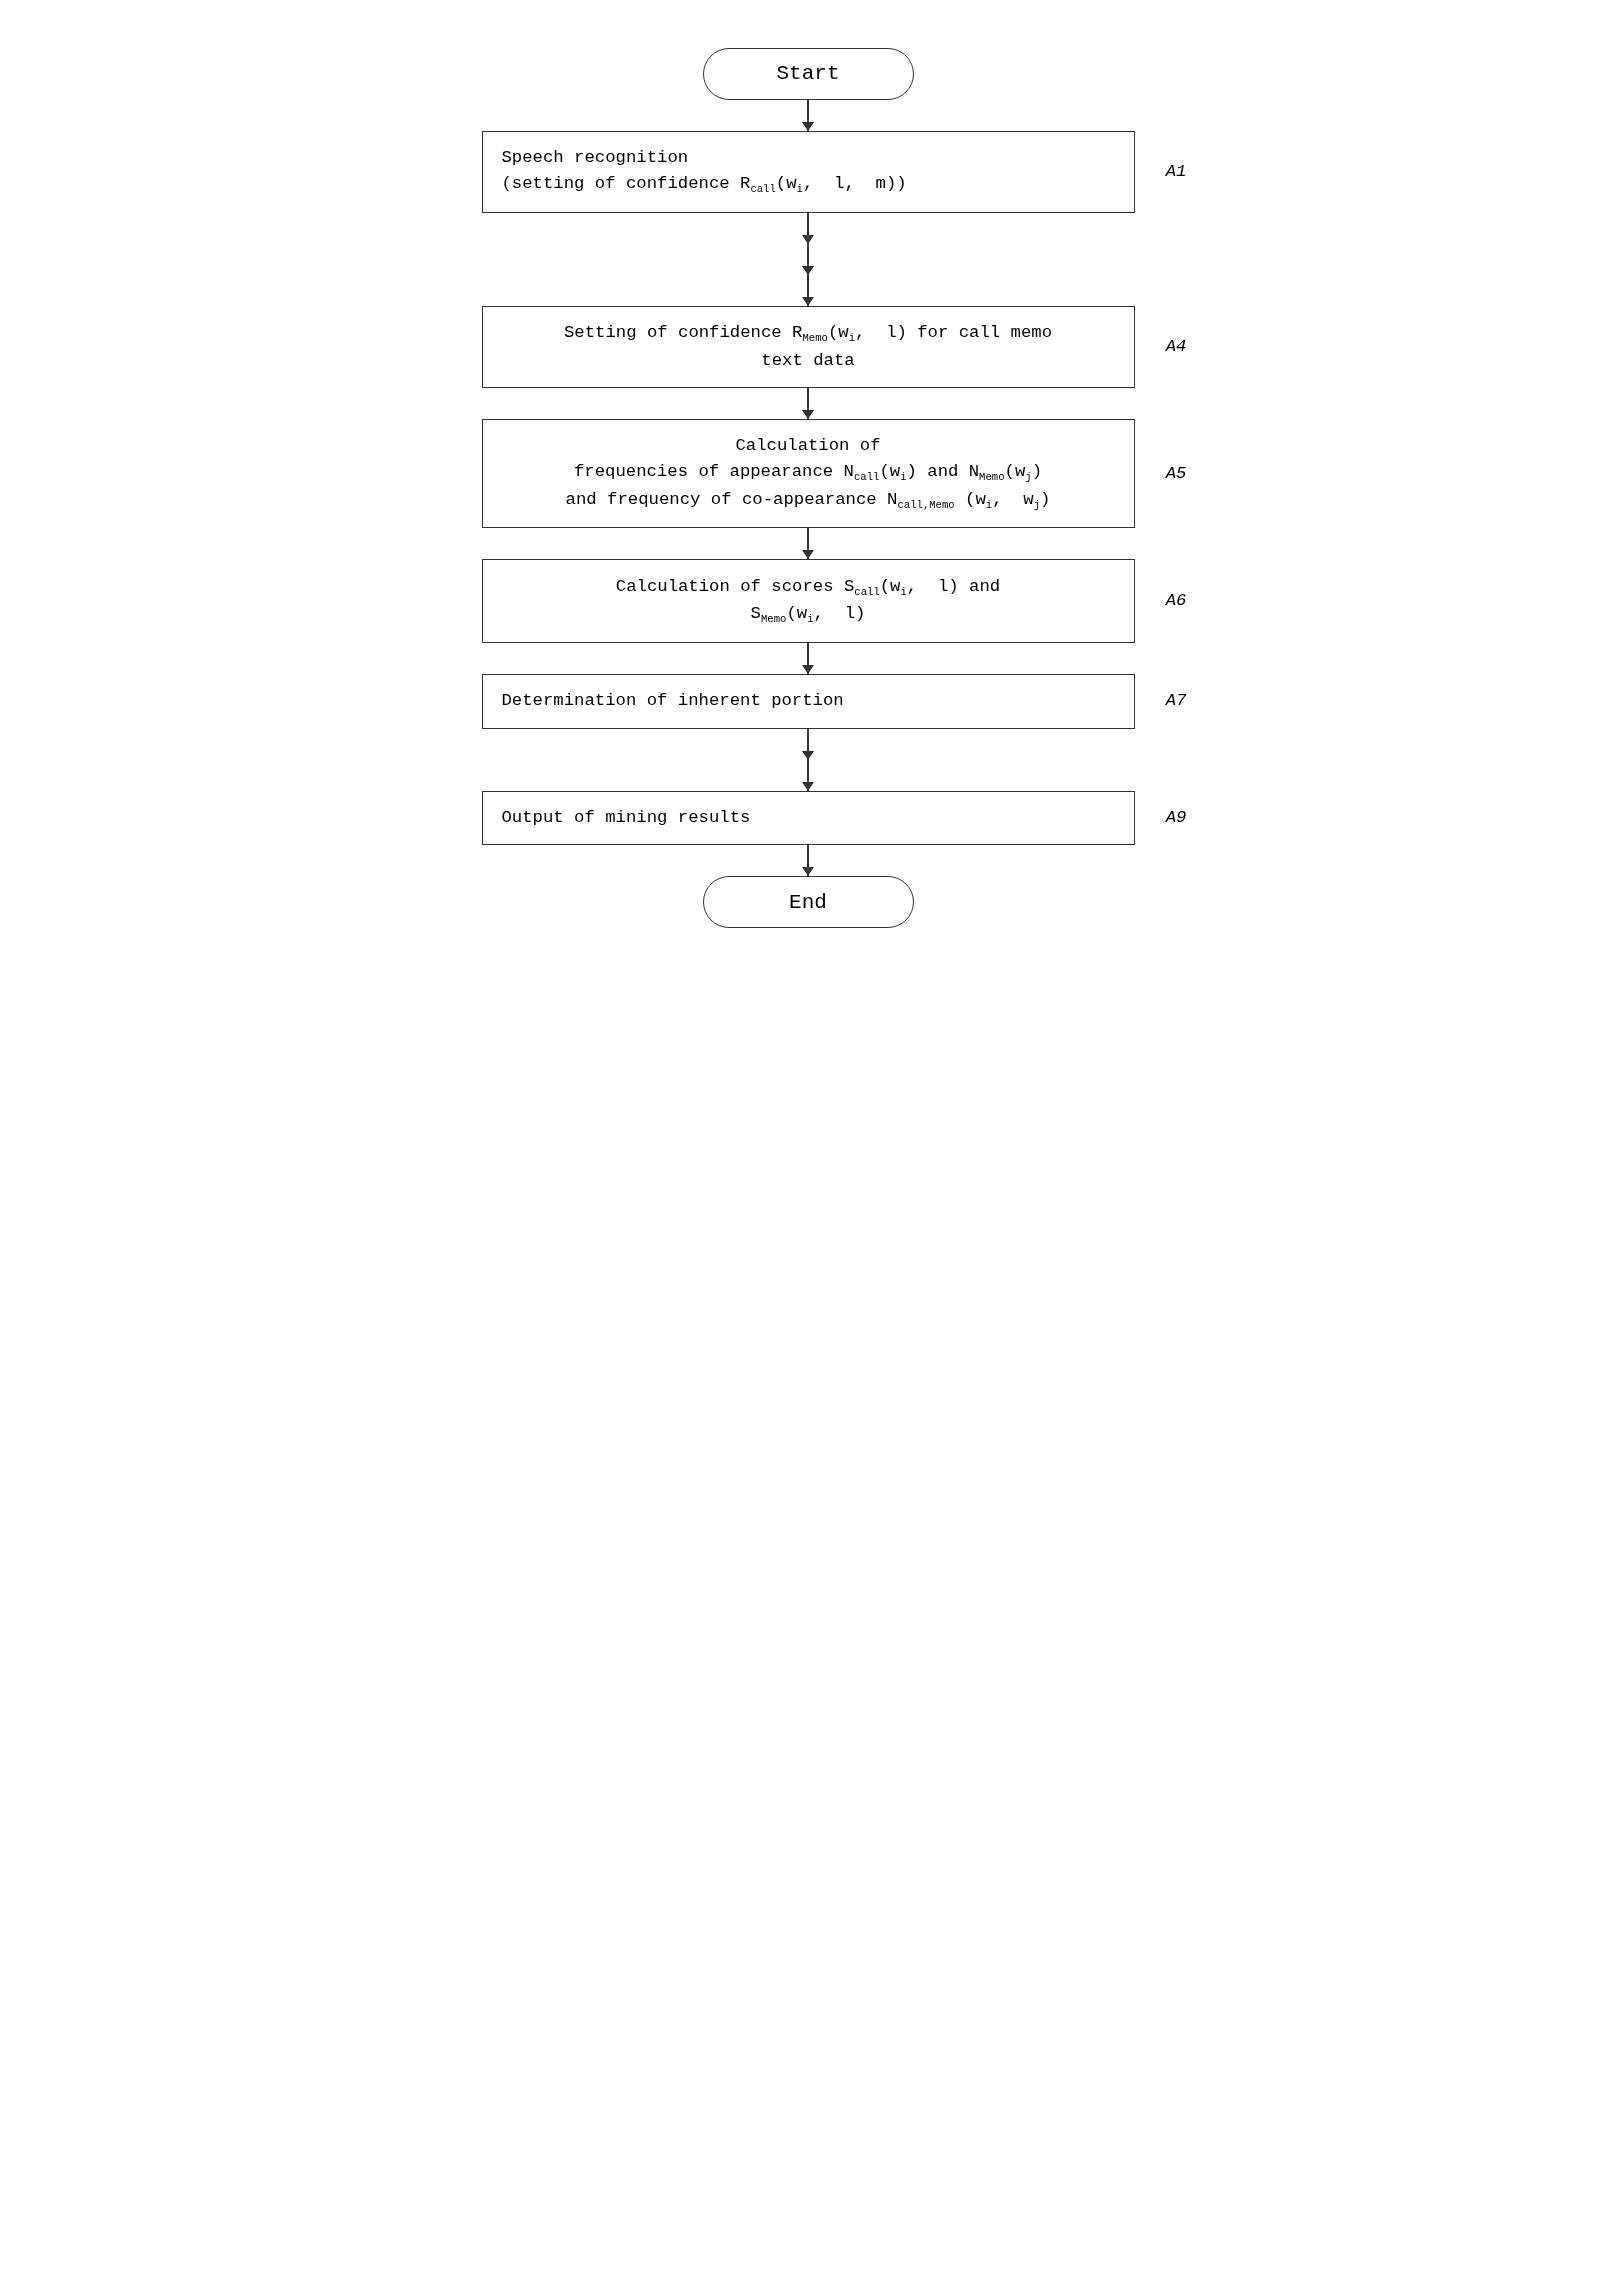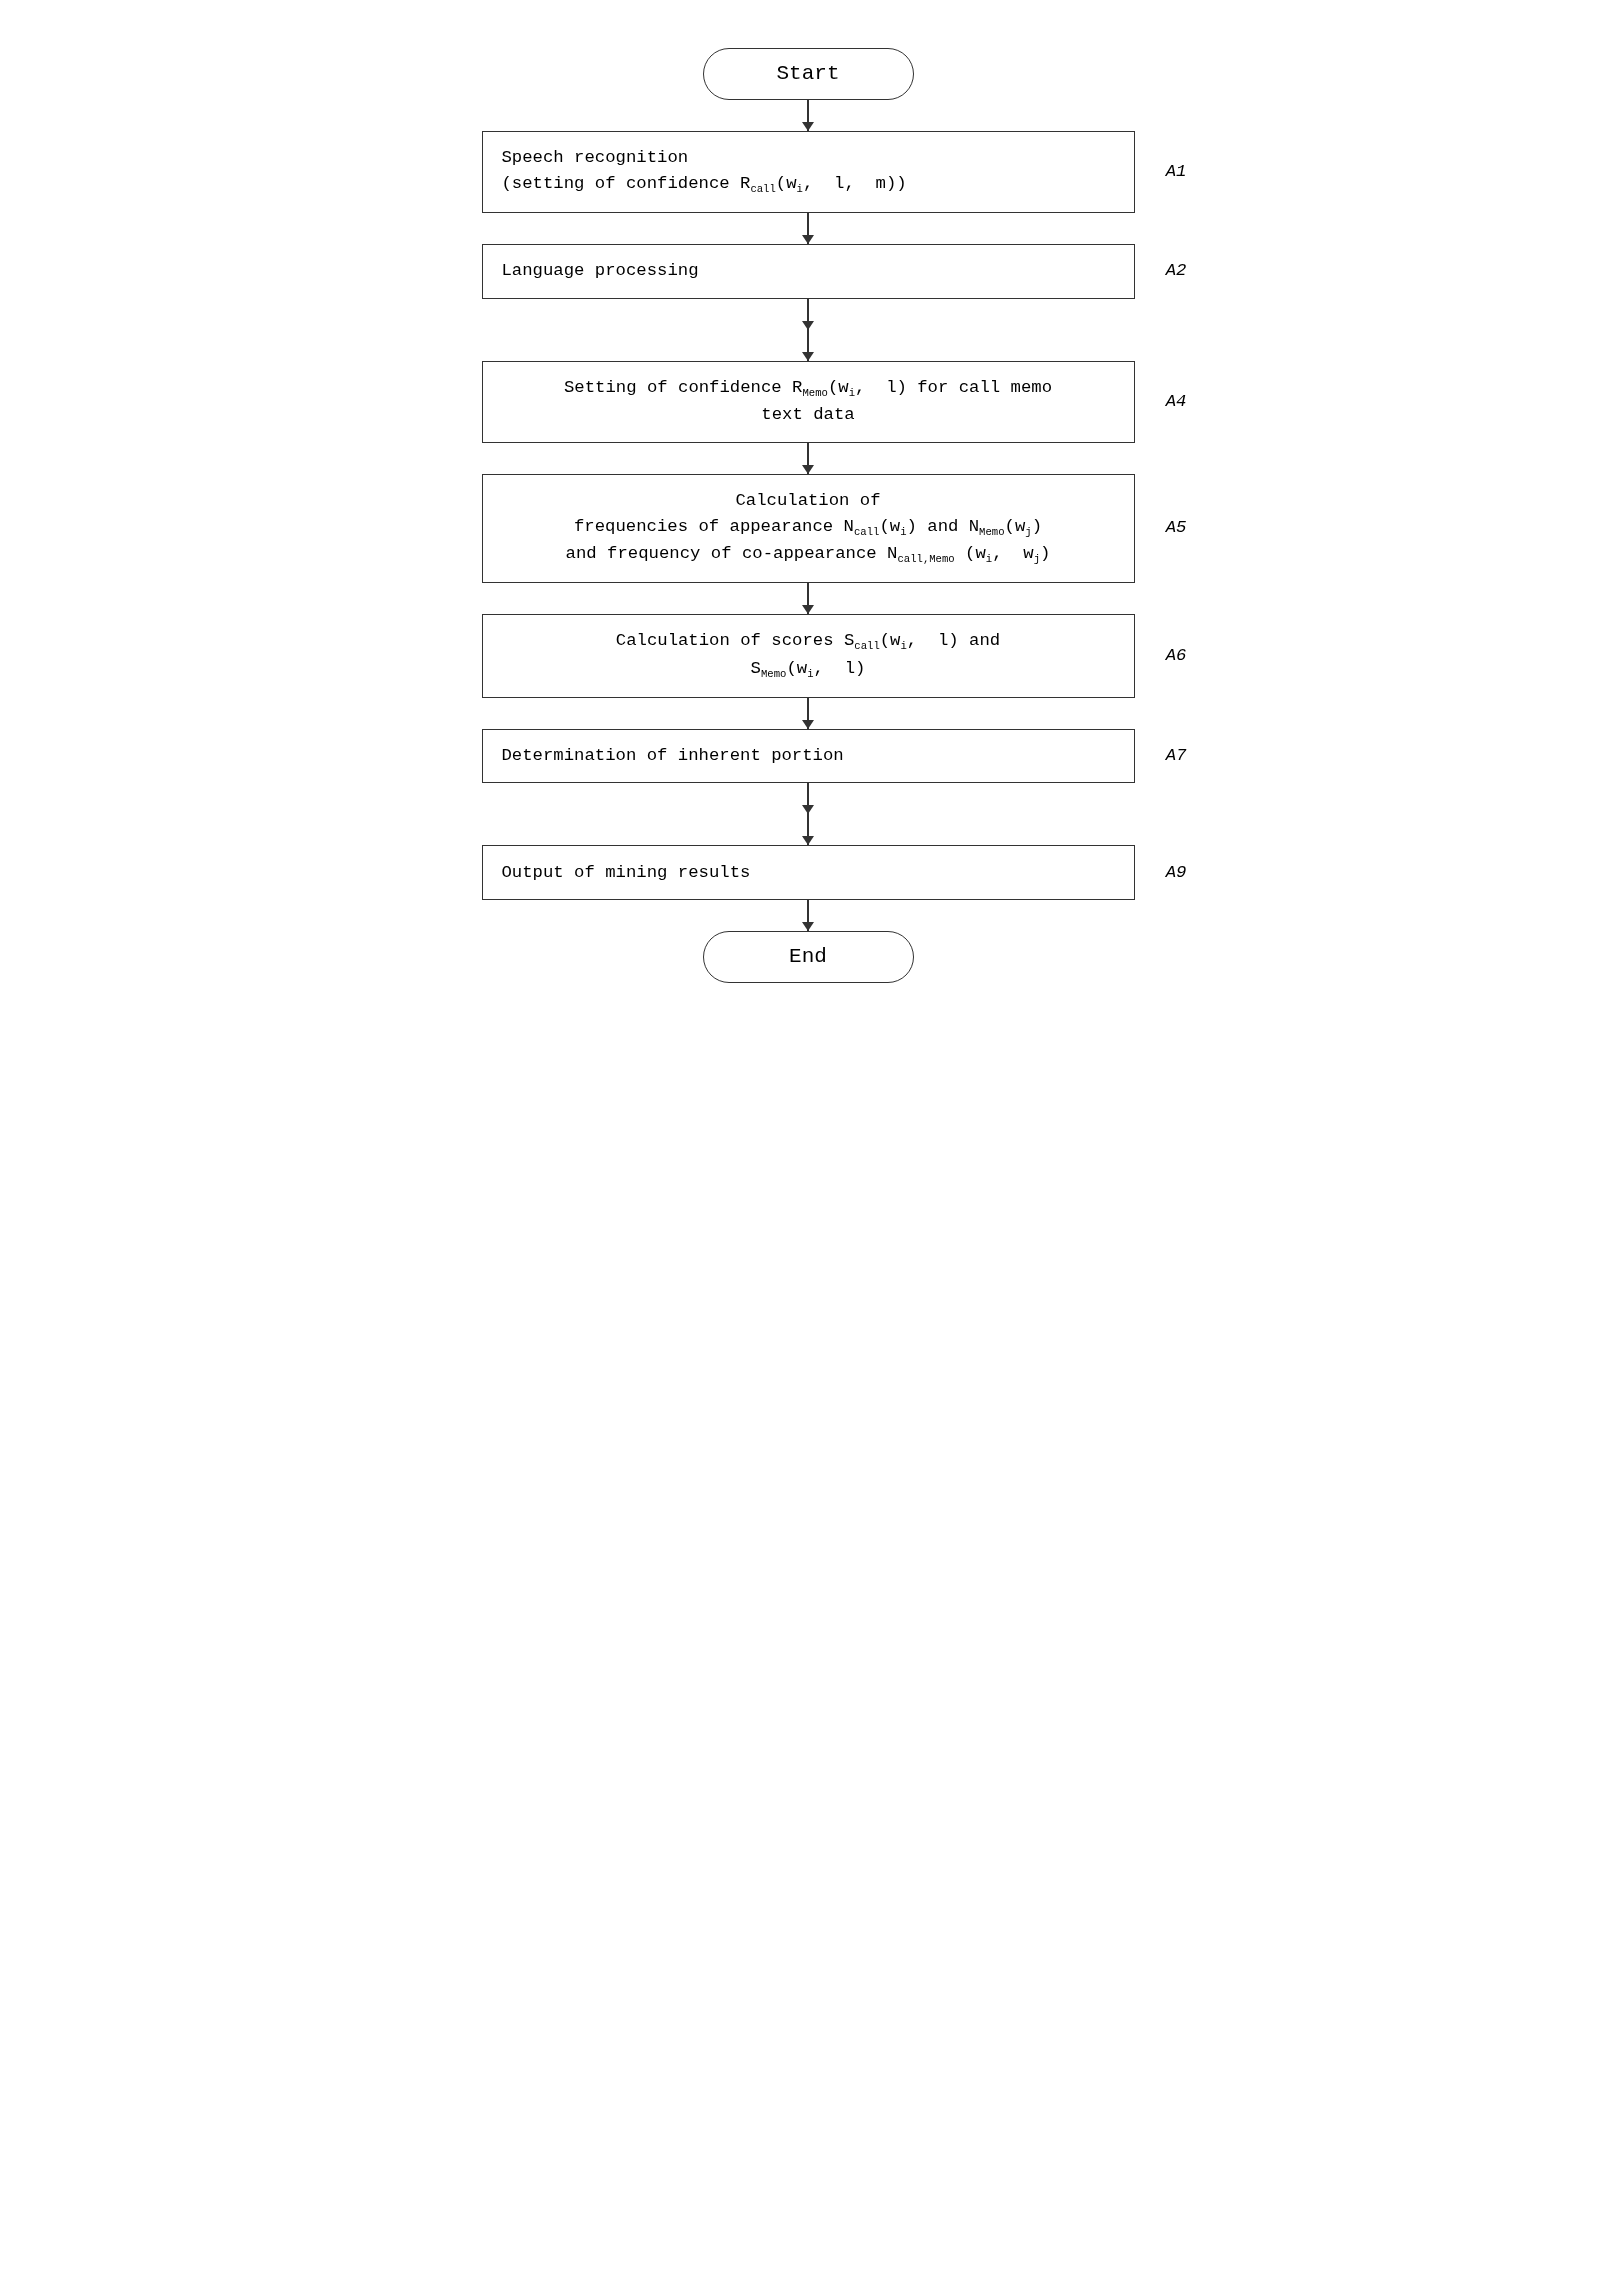--- a/index.html
+++ b/index.html
@@ -94,26 +94,20 @@
   <div class="row">
     <div class="process-box center-text">
       Speech recognition<br>
       (setting of confidence R<sub>call</sub>(w<sub>i</sub>,&nbsp;&nbsp;l,&nbsp;&nbsp;m))
       <span class="label italic-label">A1</span>
     </div>
   </div>
 
   <div class="arrow"></div>
 
-  <div class="row">
-    <div class="process-box center-text">
-      Language processing
-      <span class="label italic-label">A2</span>
-    </div>
-  </div>
 
   <div class="arrow"></div>
 
 
   <div class="arrow"></div>
 
   <div class="row">
     <div class="process-box">
       Setting of confidence R<sub>Memo</sub>(w<sub>i</sub>,&nbsp;&nbsp;l) for call memo<br>
       text data

